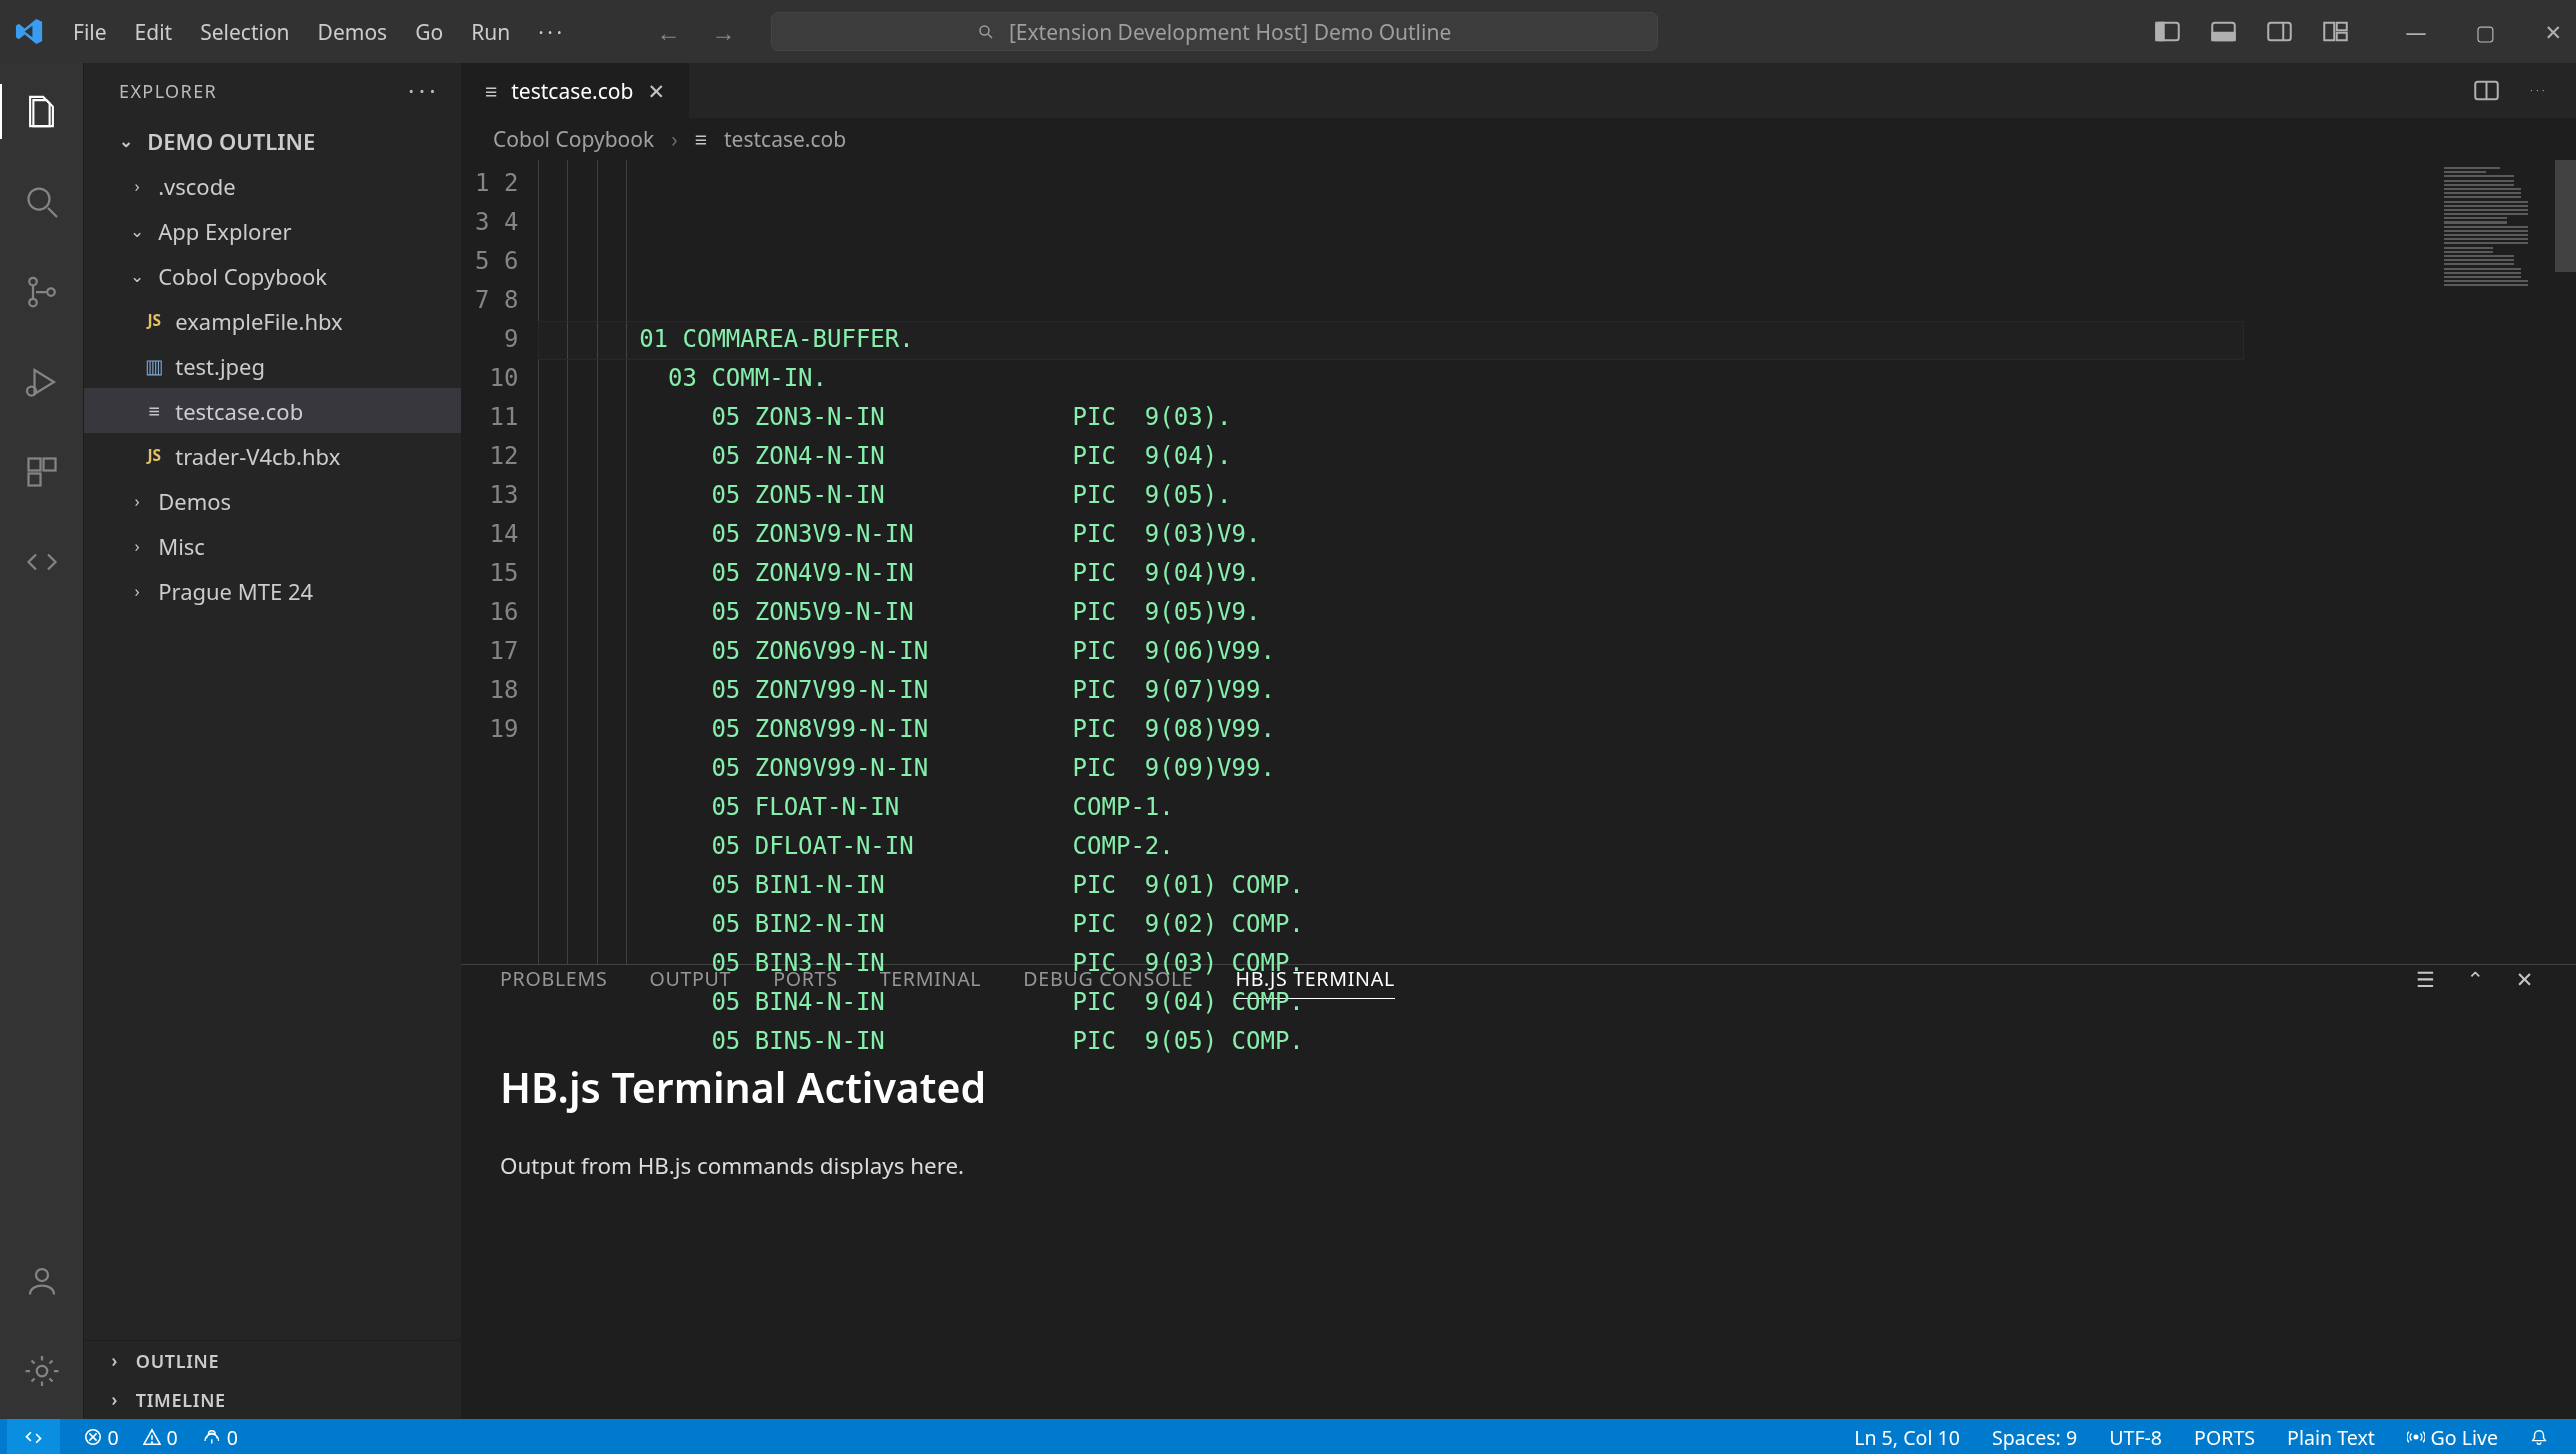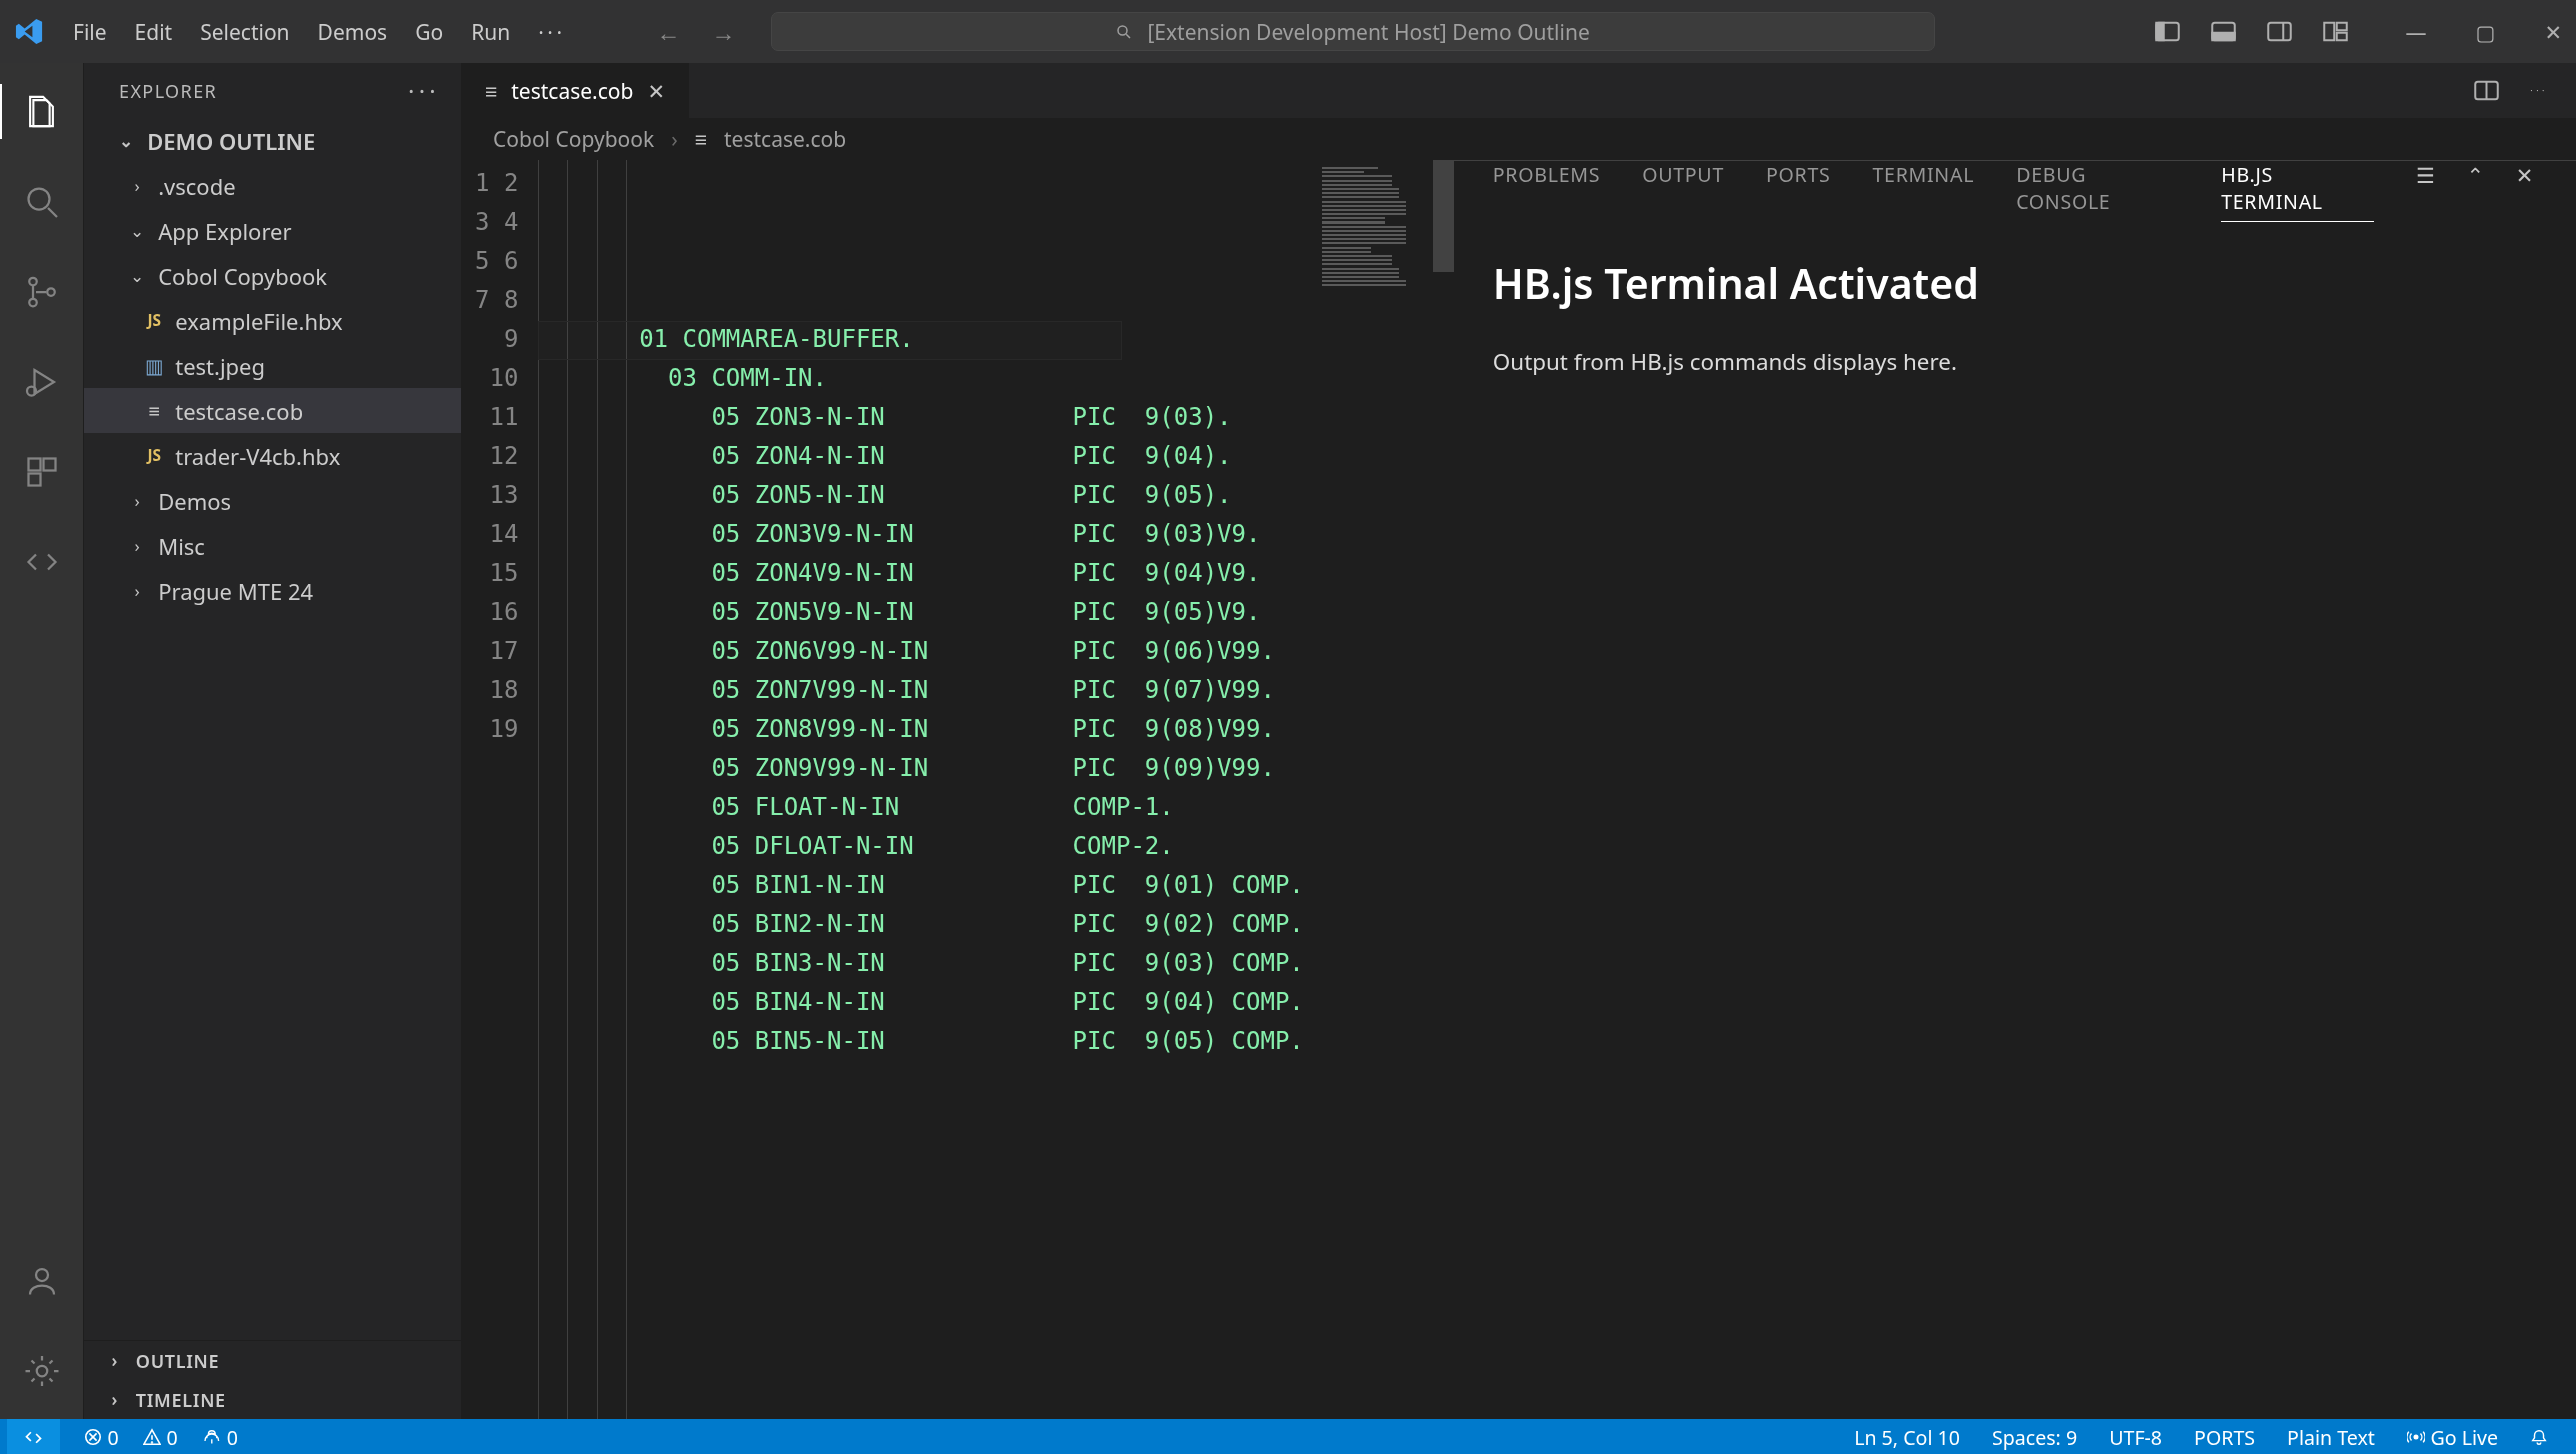--- a/index.html
+++ b/index.html
@@ -9,21 +9,21 @@
   font-size:9px; width:2576px; height:1455px; overflow:hidden;
   display:flex; flex-direction:column;
 }
 
 #titlebar{height:63px;background:#323233;display:flex;align-items:center;padding:0 14px;gap:7px;color:#cccccc;}
 #vs-icon{width:31px;height:31px;flex:0 0 auto;}
 #menus{display:flex;gap:28px;margin-left:21px;font-size:21px;}
 .menu-item{color:#cccccc;cursor:pointer;}
 .menu-ellipsis{letter-spacing:3.5px;}
 #nav-arrows{display:flex;gap:31px;margin-left:84px;font-size:24px;color:#8a8a8a;}
-#command-center{flex:0 0 auto;margin-left:28px;width:1164px;height:39px;background:#3c3c3c;border:0.7px solid #454545;border-radius:7px;display:flex;align-items:center;justify-content:center;gap:14px;color:#9e9e9e;font-size:21px;}
+#command-center{flex:0 0 auto;margin-left:28px;width:887px;height:39px;background:#3c3c3c;border:0.7px solid #454545;border-radius:7px;display:flex;align-items:center;justify-content:center;gap:14px;color:#9e9e9e;font-size:21px;}
 #layout-icons{margin-left:auto;display:flex;gap:28px;font-size:25px;color:#b0b0b0;}
 #layout-icons .li{width:28px;height:22.4px;display:flex;align-items:center;justify-content:center;}
 #win-controls{display:flex;gap:49px;margin-left:49px;font-size:21px;color:#b0b0b0;}
 
 #main{flex:1;display:flex;min-height:0;}
 
 #activity{width:84px;background:#333333;display:flex;flex-direction:column;align-items:center;padding-top:28px;gap:49px;border-right:0.7px solid #1e1e1e;}
 .ab-icon{width:41px;height:41px;display:flex;align-items:center;justify-content:center;color:#848484;}
 .ab-icon.active{color:#ffffff;}
 .ab-icon.active-marker{position:relative;}
@@ -47,21 +47,21 @@
 #sb-bottom{border-top:0.7px solid #1e1e1e;}
 .sb-section{height:39px;display:flex;align-items:center;gap:9.8px;padding-left:19.6px;font-size:18px;font-weight:600;letter-spacing:0.7px;color:#cccccc;}
 
 #editor-col{flex:1;display:flex;flex-direction:column;min-width:0;background:#1e1e1e;}
 #tabs{height:55px;background:#252526;display:flex;align-items:stretch;}
 .tab{display:flex;align-items:center;gap:14px;padding:0 24px;background:#1e1e1e;border-right:0.7px solid #252526;font-size:21px;color:#ffffff;}
 .tab .close{font-size:21px;color:#c5c5c5;}
 #tabs .tab-actions{margin-left:auto;display:flex;align-items:center;gap:31px;padding-right:28px;color:#b0b0b0;}
 #breadcrumb{height:42px;display:flex;align-items:center;gap:17px;padding-left:32px;font-size:21px;color:#a0a0a0;}
 #breadcrumb .sep{color:#6a6a6a;}
-#editor-split{flex:1;display:flex;flex-direction:row;min-height:0;}
+#editor-split{flex:1;display:flex;flex-direction:column;min-height:0;}
 #code-area{flex:1;position:relative;display:flex;min-height:0;}
 #gutter{width:77px;text-align:right;padding-right:19.6px;font-family:Consolas,Menlo,monospace;font-size:24px;line-height:39px;color:#858585;padding-top:4.2px;}
 #code{flex:1;font-family:Consolas,Menlo,monospace;font-size:24px;line-height:39px;color:#86efac;white-space:pre;padding-top:4.2px;position:relative;}
 #code .guides{position:absolute;left:0;top:0;bottom:0;pointer-events:none;}
 .guide{position:absolute;top:0;bottom:0;width:0.7px;background:#404040;}
 #current-line{position:absolute;left:0;right:182px;height:39px;border:0.7px solid #282828;background:rgba(255,255,255,0.01);}
 #minimap{width:126px;background:#1e1e1e;padding:7px 4.2px;display:flex;flex-direction:column;gap:2.1px;}
 .mm{height:2.1px;background:#5a5a5a;margin-left:14px;}
 #editor-scroll{width:24px;background:#1e1e1e;position:relative;}
 #editor-scroll .thumb{position:absolute;top:0;right:0;width:21px;height:112px;background:#424242;}

